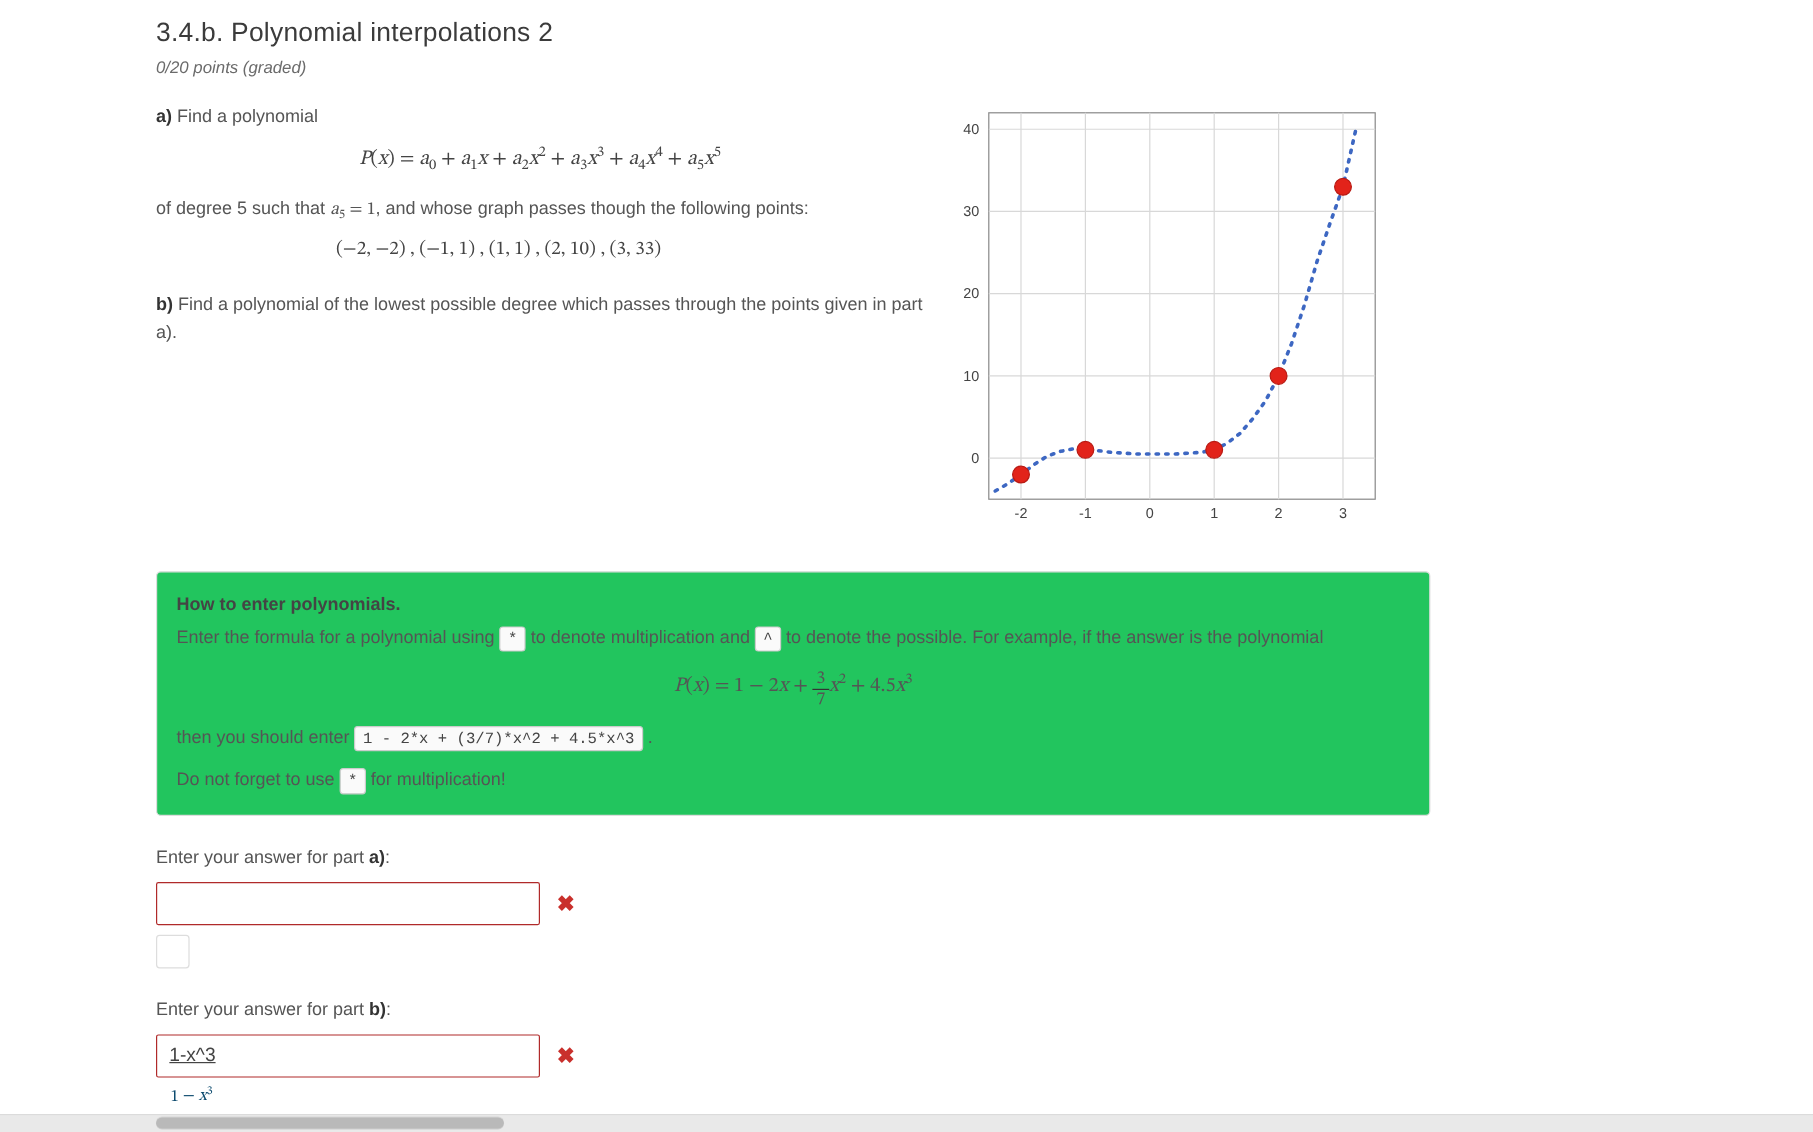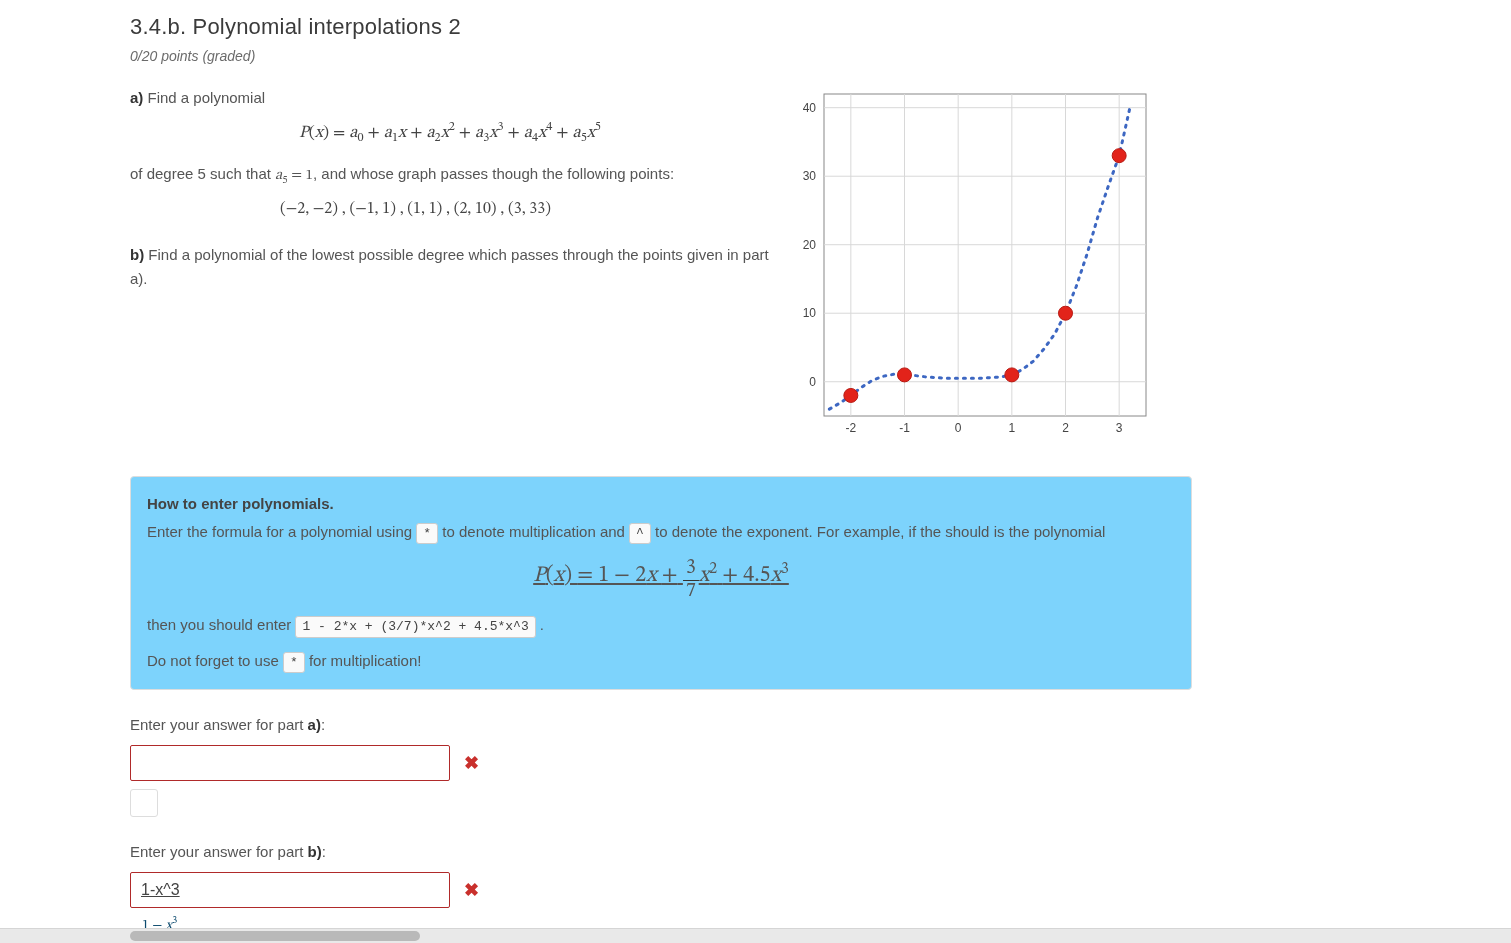--- a/index.html
+++ b/index.html
@@ -83,21 +83,21 @@
     fill: #444;
   }
   .curve { fill: none; stroke: #3d67c2; stroke-width: 3; stroke-dasharray: 2 6; stroke-linecap: round; }
   .pt { fill: #e2231a; stroke: #b81a13; stroke-width: 1; }
 
   
   .helpbox {
     margin-top: 30px;
     border: 1px solid #ddd;
     border-radius: 4px;
-    background: #7dd3fc;
+    background: #22c55e;
     padding: 14px 16px 16px 16px;
     width: 1028px;
     color: #555;
     line-height: 1.7;
   }
   .helpbox .hb-title {
     font-weight: 700;
     color: #444;
     margin-bottom: 2px;
   }
@@ -109,22 +109,21 @@
     padding: 0 6px;
     font-family: Consolas, "Courier New", monospace;
     font-size: 13px;
     color: #444;
     line-height: 1.5;
     font-style: normal;
   }
   .helpbox .hb-eq {
     text-align: center;
     margin: 12px 0 10px 0;
-    font-size: 22px;
-    text-decoration: underline;
+    font-size: 17px;
   }
 
   
   .answer-block { margin-top: 26px; }
   .answer-label { color: #555; margin-bottom: 12px; }
   .answer-label b { font-weight: 700; color: #333; }
   .answer-row { display: flex; align-items: center; gap: 14px; }
   input.answer {
     width: 320px;
     height: 36px;
@@ -239,21 +238,21 @@
           <circle cx="225.83333333333334" cy="288.8936170212766" r="7" class="pt"></circle>
           <circle cx="279.5" cy="227.2340425531915" r="7" class="pt"></circle>
           <circle cx="333.16666666666663" cy="69.65957446808511" r="7" class="pt"></circle>
         </svg>
     </div>
   </div>
 
   <div class="helpbox">
     <div class="hb-title">How to enter polynomials.</div>
     <div>
-      <span>Enter the formula for a polynomial using </span><kbd>*</kbd><span> to denote multiplication and </span><kbd>^</kbd><span> to denote the exponent. For example, if the should is the polynomial</span>
+      <span>Enter the formula for a polynomial using </span><kbd>*</kbd><span> to denote multiplication and </span><kbd>^</kbd><span> to denote the possible. For example, if the answer is the polynomial</span>
     </div>
     <div class="hb-eq math">
       P<span class="rm">(</span>x<span class="rm">)</span> <span class="rm">= 1 − 2</span>x <span class="rm">+</span>
       <span class="frac"><span class="num">3</span><span class="den">7</span></span>x<sup>2</sup>
       <span class="rm">+ 4.5</span>x<sup>3</sup>
     </div>
     <div>
       <span>then you should enter </span><kbd>1 - 2*x + (3/7)*x^2 + 4.5*x^3</kbd><span> .</span>
     </div>
     <div style="margin-top:10px;">

